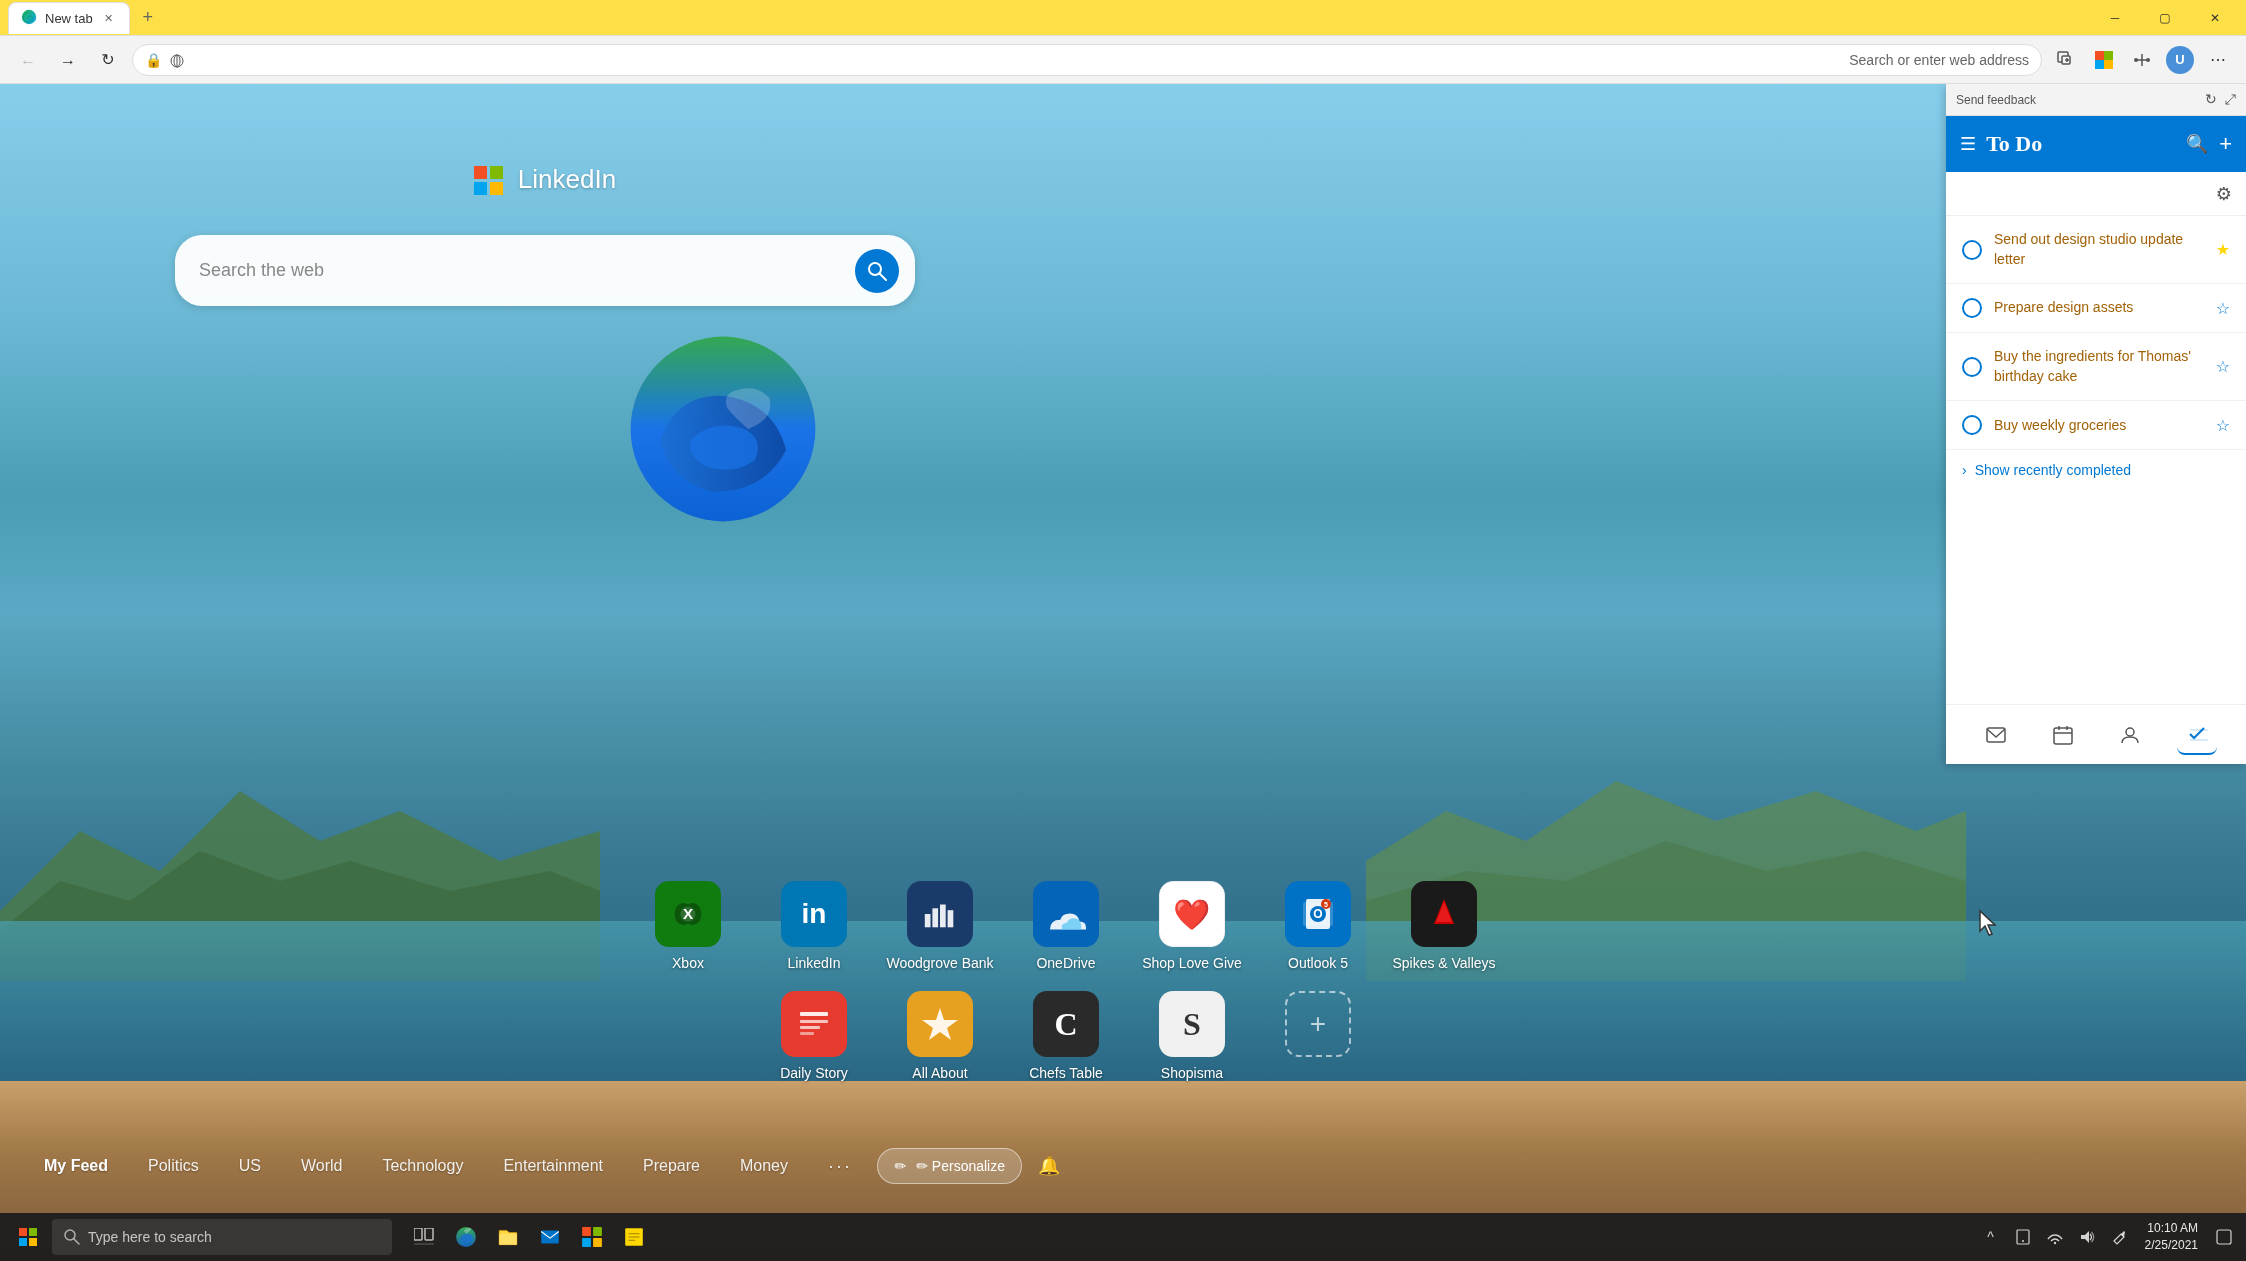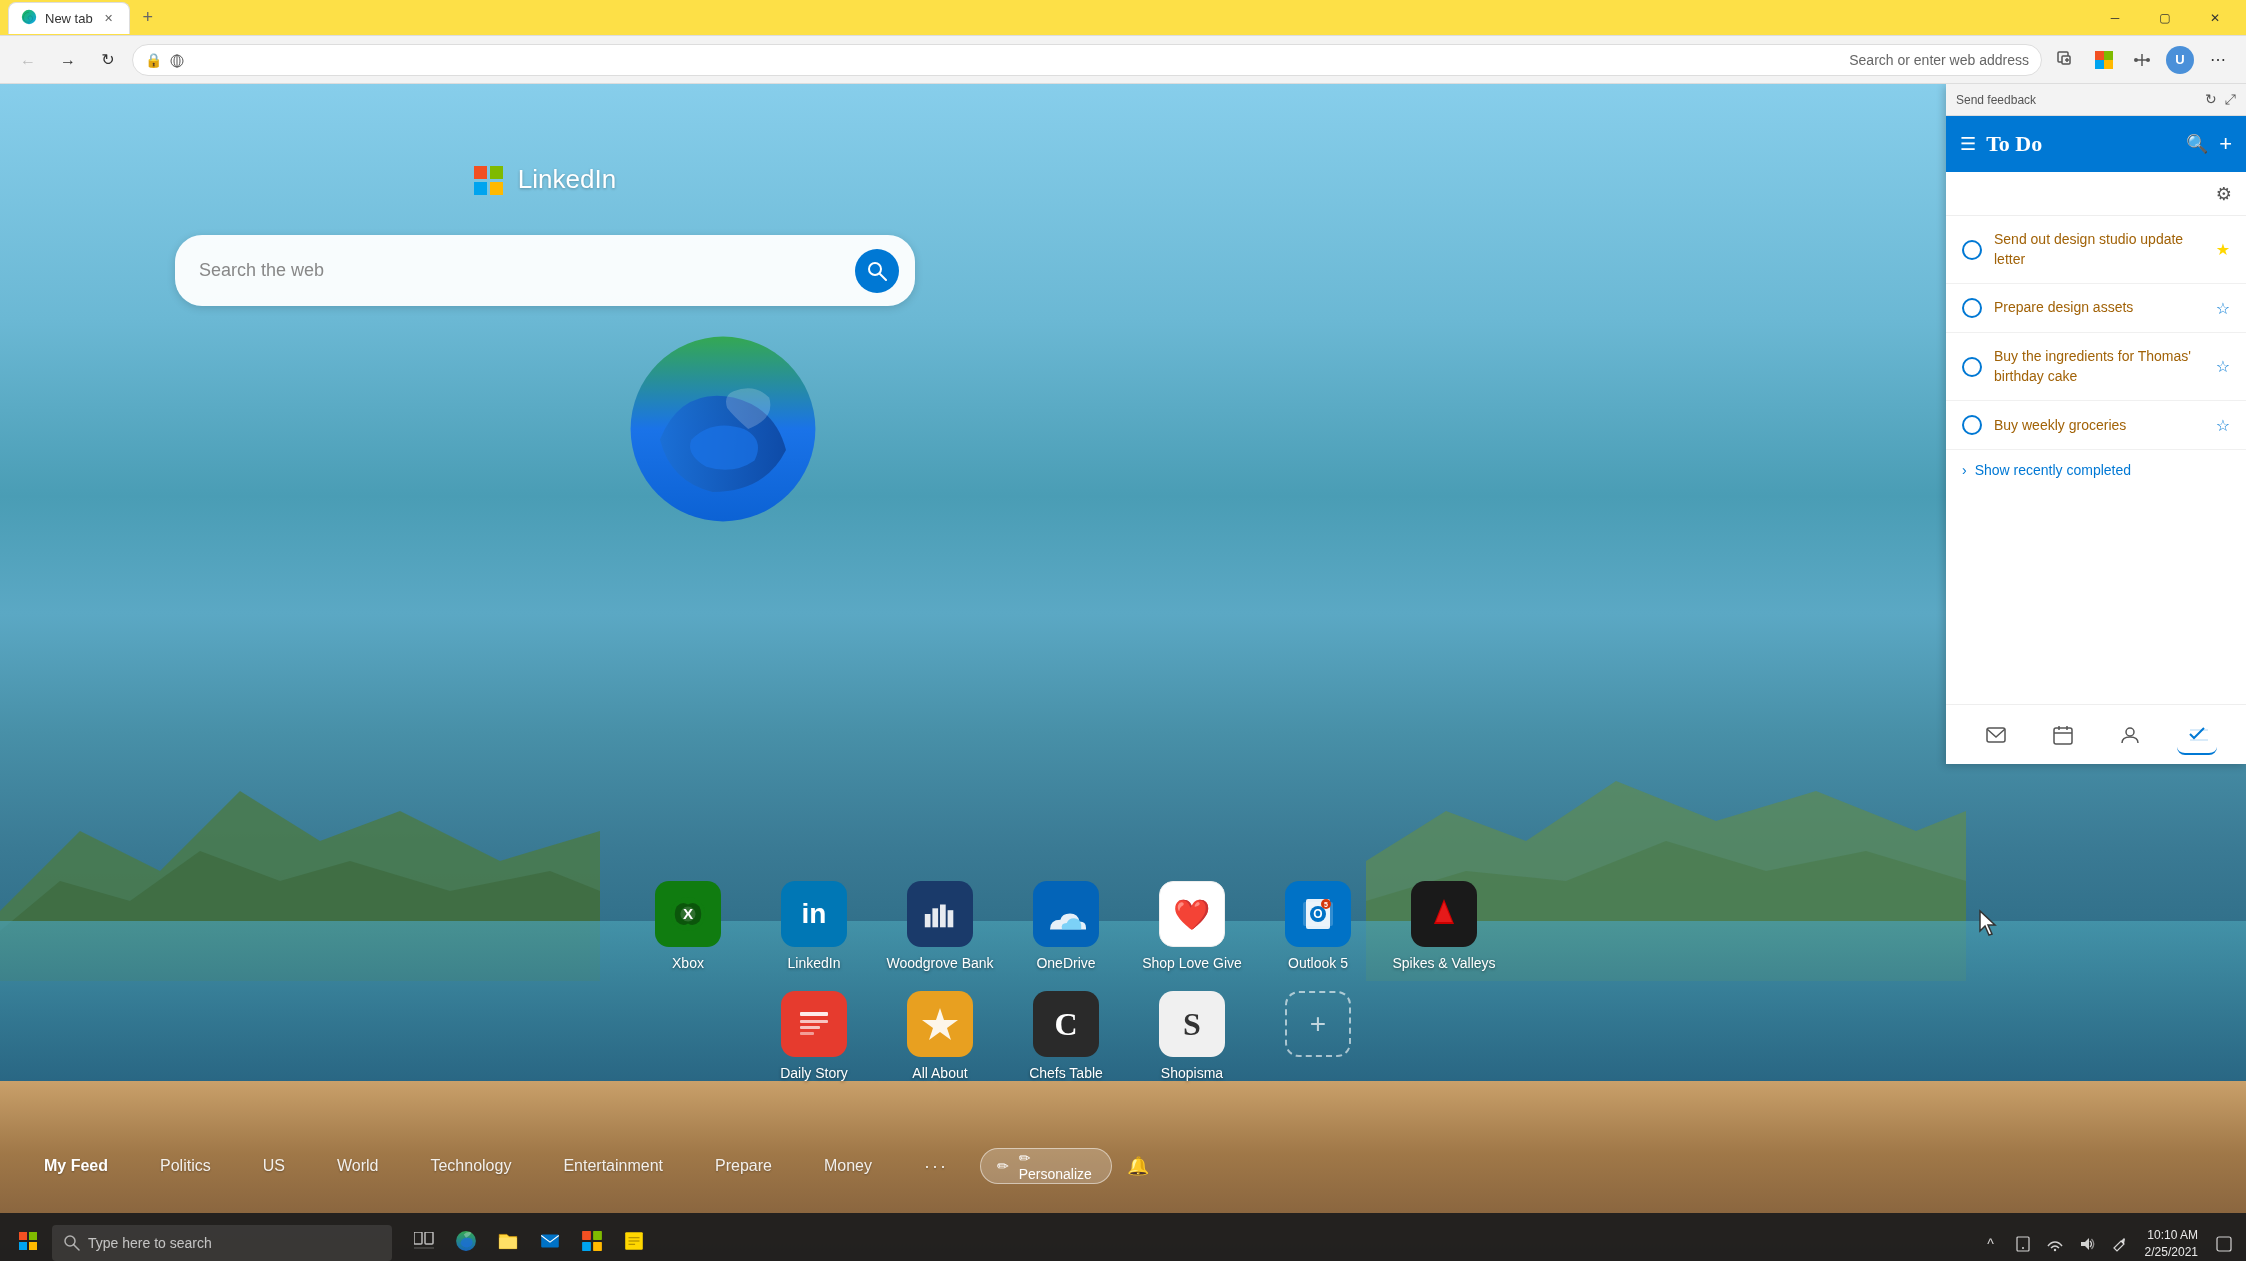--- a/index.html
+++ b/index.html
@@ -199,21 +199,21 @@
     
     .bottom-nav {
       position: absolute;
       bottom: 60px;
       left: 0;
       width: 1090px;
       height: 50px;
       display: flex;
       align-items: center;
       padding: 0 24px;
-      gap: 12px;
+      gap: 0;
     }
     .bottom-nav-item {
       padding: 8px 20px;
       font-size: 16px;
       color: rgba(255,255,255,0.9);
       cursor: pointer;
       white-space: nowrap;
       text-shadow: 0 1px 2px rgba(0,0,0,0.3);
     }
     .bottom-nav-item.active { font-weight: 600; color: #fff; }
@@ -355,21 +355,21 @@
 
     
     .taskbar {
       position: fixed;
       bottom: 0;
       left: 0;
       right: 0;
       height: 48px;
       background: rgba(30, 30, 30, 0.95);
       display: flex;
-      align-items: flex-end;
+      align-items: center;
       padding: 0 8px;
       gap: 4px;
       z-index: 100;
     }
     .taskbar-start {
       width: 40px;
       height: 40px;
       display: flex;
       align-items: center;
       justify-content: center;

